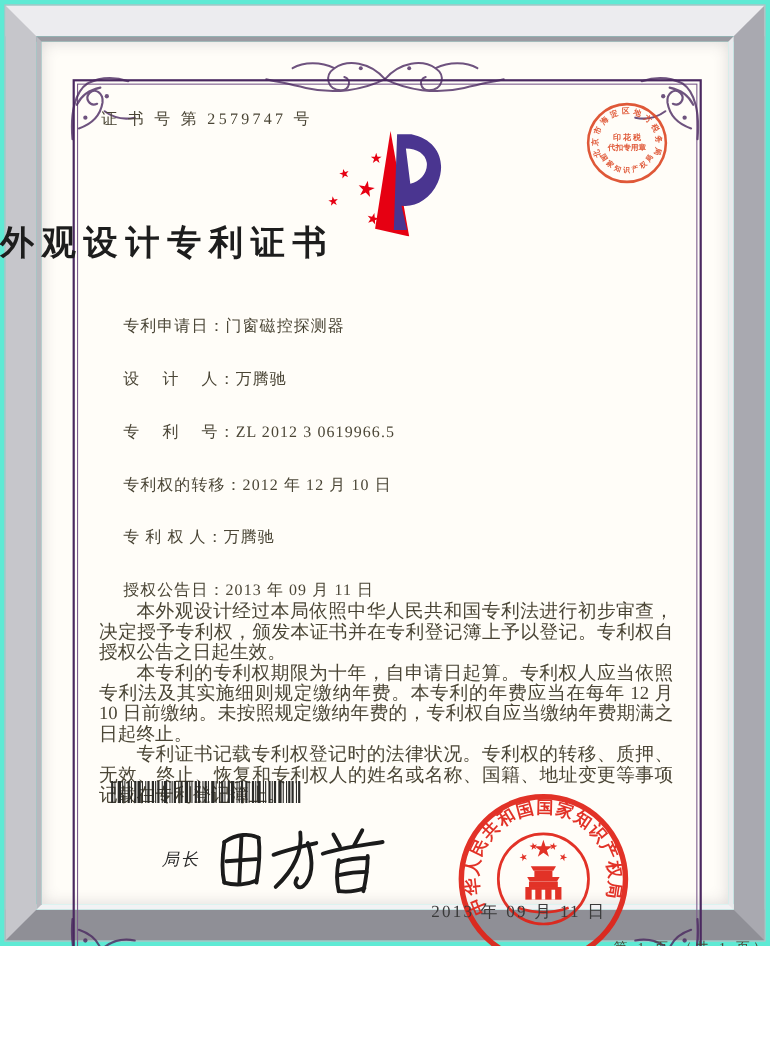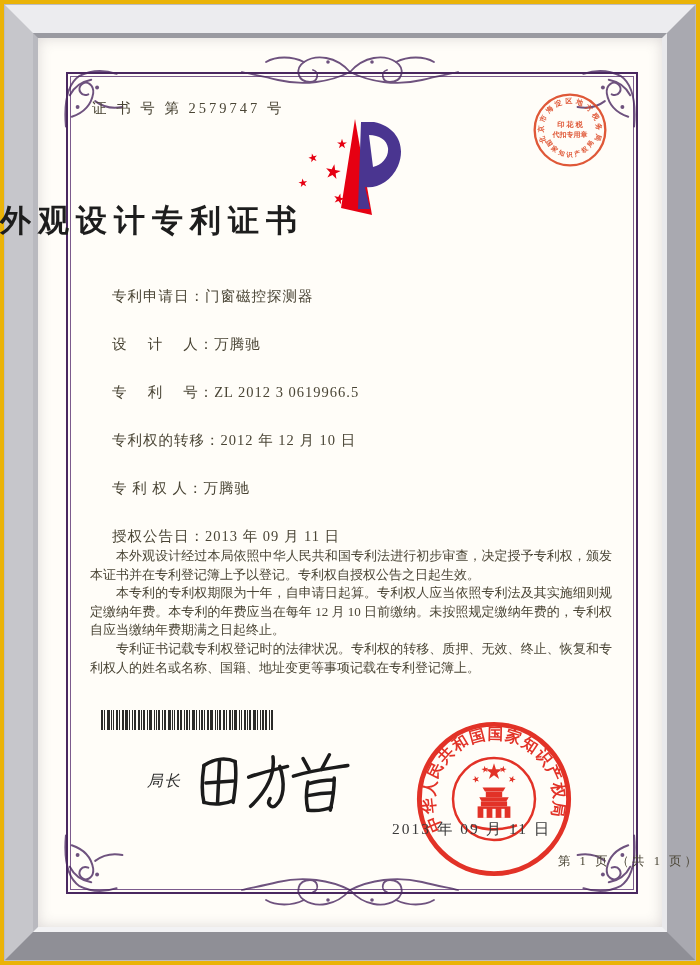--- a/index.html
+++ b/index.html
@@ -1,16 +1,16 @@
 <!DOCTYPE html>
 <html><head>
 <meta charset="utf-8">
 <style>
   html,body{margin:0;padding:0;background:#fff;}
-  .stage{position:relative;width:700px;height:965px;background:#eab308;overflow:hidden;
+  .stage{position:relative;width:700px;height:860px;background:#5eead4;overflow:hidden;
          font-family:"Liberation Serif","DejaVu Serif",serif;}
   
   .frame{position:absolute;left:5px;top:5px;right:5px;bottom:5px;
          border:28px solid;border-color:#ececef #a9a9b0 #8f8f96 #c6c6cb;
          outline:1px solid #bcbcc2;background:transparent;z-index:1;}
   .frame-lip{position:absolute;left:33px;top:33px;right:33px;bottom:33px;
          border:5px solid;border-color:#9a9aa1 #e9e9ec #f2f2f4 #b9b9bf;z-index:2;}
   .paper{position:absolute;left:38px;top:38px;right:38px;bottom:38px;background:#fffdf8;
          box-shadow:inset 0 0 14px rgba(60,50,70,.18);z-index:3;}
   
@@ -21,21 +21,21 @@
   
   .content{position:absolute;inset:0;z-index:6;}
   .content > *{position:absolute;}
   .cert-no{left:92px;top:99px;font-size:14.5px;letter-spacing:3px;color:#4a4535;}
   .logo{left:294px;top:119px;width:108px;height:96px;}
   .tax-stamp{left:530px;top:90px;width:80px;height:80px;opacity:.92;}
   .title{left:0;width:700px;top:200px;font-size:31px;font-weight:700;
          letter-spacing:7px;color:#1d1d1d;}
   .fields{left:112px;top:280px;width:480px;}
   .field-row{position:absolute;left:0;white-space:nowrap;font-size:14.5px;color:#4a4535;letter-spacing:1px;}
-  .paras{left:90px;top:547px;width:522px;font-size:13px;line-height:18.6px;color:#4a4535;
+  .paras{left:90px;top:547px;width:522px;font-size:17px;line-height:18.6px;color:#4a4535;
          text-align:justify;}
   .paras p{margin:0;text-indent:2em;}
   .barcode{left:100px;top:710px;width:176px;height:20px;}
   .sig-label{left:147px;top:771px;font-size:15.5px;color:#2c2c2c;letter-spacing:2px;font-style:italic;}
   .sig{left:193px;top:746px;width:158px;height:70px;}
   .sig .sr{position:absolute;width:1px;height:1px;overflow:hidden;clip:rect(0 0 0 0);}
   .issuer-seal{left:412px;top:717px;width:164px;height:164px;opacity:.93;}
   .seal-date{left:392px;top:819px;width:220px;font-size:15.5px;color:#3a3a3a;letter-spacing:2px;white-space:nowrap;}
   .footer{left:0;width:700px;top:853px;text-align:right;font-size:12.5px;letter-spacing:3px;color:#4a4535;}
   svg{display:block;}

